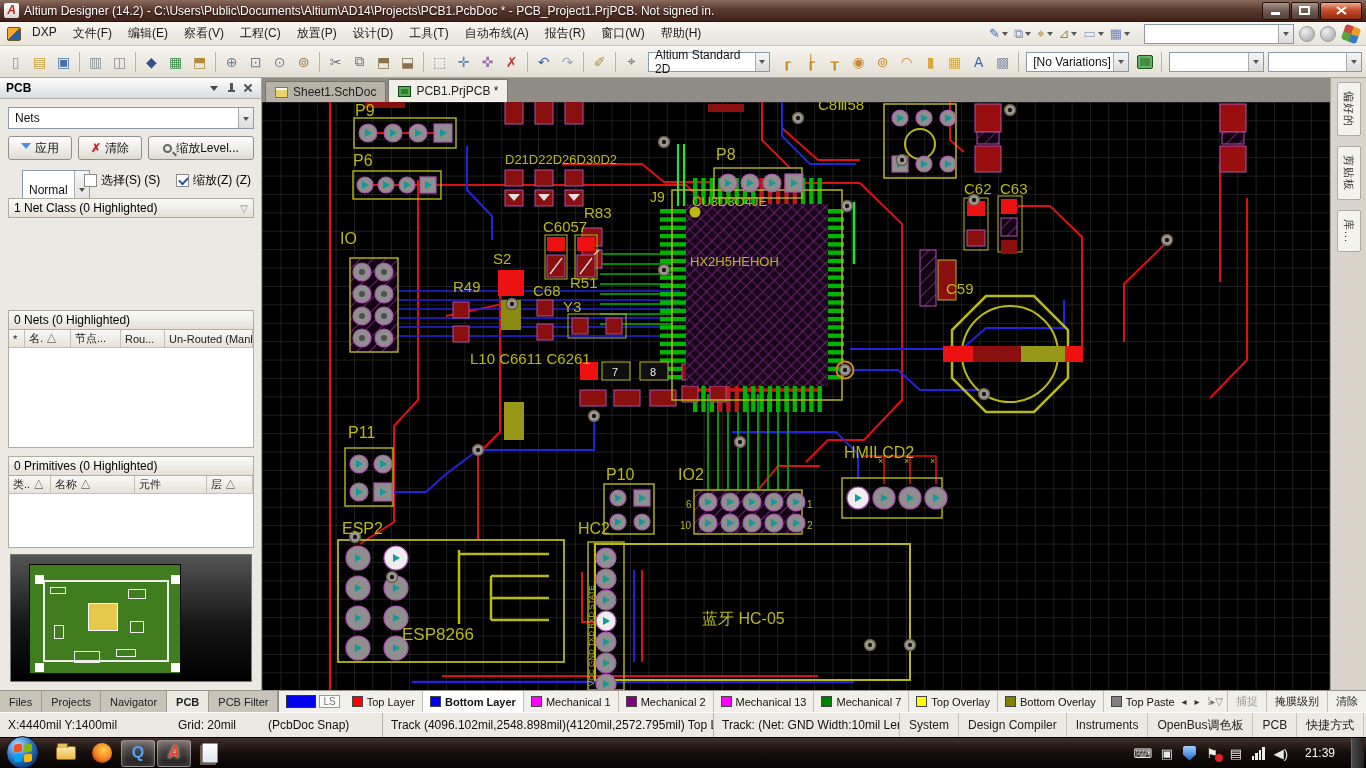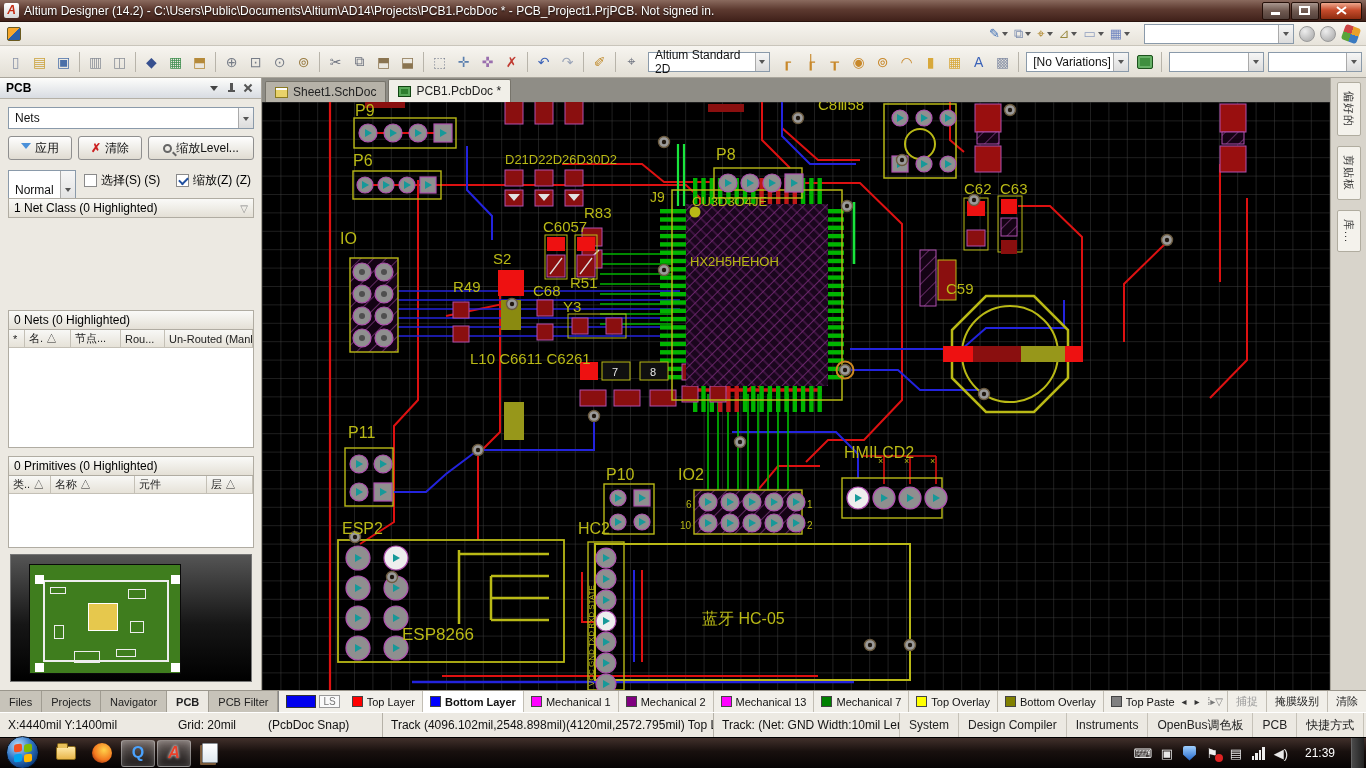--- a/index.html
+++ b/index.html
@@ -42,21 +42,21 @@
 .hico.pin::after{content:"";position:absolute;left:6px;top:2px;width:3px;height:8px;background:#555}
 .hico.pin::before{content:"";position:absolute;left:4px;top:9px;width:7px;height:2px;background:#555}
 .hico.x::before,.hico.x::after{content:"";position:absolute;left:6px;top:2px;width:2px;height:10px;background:#555}
 .hico.x::before{transform:rotate(45deg)}.hico.x::after{transform:rotate(-45deg)}
 #nets-combo{position:absolute;top:29px;left:8px;width:246px;height:22px}
 .pbtn{position:absolute;display:flex;align-items:center;justify-content:center;gap:4px;height:24px;border:1px solid #8f8f8f;border-radius:3px;background:linear-gradient(#fefefe,#e0dcd2);font-size:12px;color:#111}
 .funnel{width:0;height:0;border:5px solid transparent;border-top:6px solid #4a90d9}
 .redx{color:#c22;font-weight:bold;font-size:12px}
 .mag{width:9px;height:9px;border:2px solid #666;border-radius:50%;position:relative}
 .mag::after{content:"";position:absolute;left:7px;top:7px;width:5px;height:2px;background:#666;transform:rotate(45deg)}
-#display-combo{position:absolute;top:92px;left:8px;width:68px;height:39px}
+#display-combo{position:absolute;top:92px;left:22px;width:68px;height:39px}
 .cbrow{position:absolute;top:94px;display:flex;align-items:center;gap:4px}
 .cb{width:13px;height:13px;border:1px solid #8a8a8a;background:#fff;flex:none}
 .cb.on::after{content:"";display:block;width:7px;height:4px;border-left:2px solid #1f4f9f;border-bottom:2px solid #1f4f9f;transform:rotate(-45deg);margin:2px 0 0 2px}
 .sect-head{position:absolute;left:8px;width:246px;height:20px;background:linear-gradient(#fafaf8,#e4e0d6);border:1px solid #b0aca2;display:flex;align-items:center;padding:0 5px}
 .sect-list{position:absolute;left:8px;width:246px;background:#fff;border:1px solid #b0aca2;border-top:none;overflow:hidden}
 .cols{display:flex;height:18px;background:linear-gradient(#f8f8f6,#e6e2d8);border-bottom:1px solid #c4c0b6;font-size:11px;color:#222}
 .col{border-right:1px solid #c4c0b6;padding:0 4px;display:flex;align-items:center;overflow:hidden;white-space:nowrap;flex:none}
 .allnets{padding:2px 6px;color:#9a9a9a;border-bottom:1px solid #eee}
 #preview{position:absolute;top:476px;left:10px;width:242px;height:128px;background:linear-gradient(#555,#161616 55%,#000);border:1px solid #777}
 .pv-board{position:absolute;left:18px;top:9px;width:152px;height:110px;background:#3f7d1e;border:1px solid #0a0a0a}
@@ -144,20 +144,34 @@
       </span>
   <span class="winbtn close">
         <svg width="11" height="9">
           <path d="M1,1 L10,8 M10,1 L1,8" stroke="#fff" stroke-width="2"></path>
         </svg>
       </span>
 </div>
 
 <div id="menubar">
   <span class="dxp-icon"></span>
+  <div id="menu-items" style="display:flex">
+        <span class="menu-item">DXP</span>
+        <span class="menu-item">文件(F)</span>
+        <span class="menu-item">编辑(E)</span>
+        <span class="menu-item">察看(V)</span>
+        <span class="menu-item">工程(C)</span>
+        <span class="menu-item">放置(P)</span>
+        <span class="menu-item">设计(D)</span>
+        <span class="menu-item">工具(T)</span>
+        <span class="menu-item">自动布线(A)</span>
+        <span class="menu-item">报告(R)</span>
+        <span class="menu-item">窗口(W)</span>
+        <span class="menu-item">帮助(H)</span>
+      </div>
   <div id="menubar-right">
     <div id="mb-icons" style="display:flex;align-items:center">
           <span class="mb-ico">
             <span style="color: rgb(63, 111, 181);">✎</span>
             <span class="dd"></span>
           </span>
           <span class="mb-ico">
             <span style="color: rgb(127, 143, 176);">⧉</span>
             <span class="dd"></span>
           </span>
@@ -352,21 +366,21 @@
   </div>
 
   <div id="doc-area">
     <div id="tabbar">
           <div class="doc-tab">
             <span class="ticon schdoc"></span>
             <span>Sheet1.SchDoc</span>
           </div>
           <div class="doc-tab active">
             <span class="ticon pcbdoc"></span>
-            <span>PCB1.PcbDoc *</span>
+            <span>PCB1.PrjPCB *</span>
           </div>
         </div>
     <div id="canvas-wrap">
       <svg id="pcb-svg" viewBox="0 0 1068 588" preserveAspectRatio="none">
         <defs>
           <pattern id="grid" width="18.4" height="18.4" patternUnits="userSpaceOnUse">
             <path d="M18.4 0 H0 V18.4" fill="none" stroke="#3d3d3d" stroke-width="1"></path>
           </pattern>
           <pattern id="hatch" width="8" height="8" patternUnits="userSpaceOnUse" patternTransform="rotate(45)">
             <rect width="8" height="8" fill="#1a061d"></rect>

